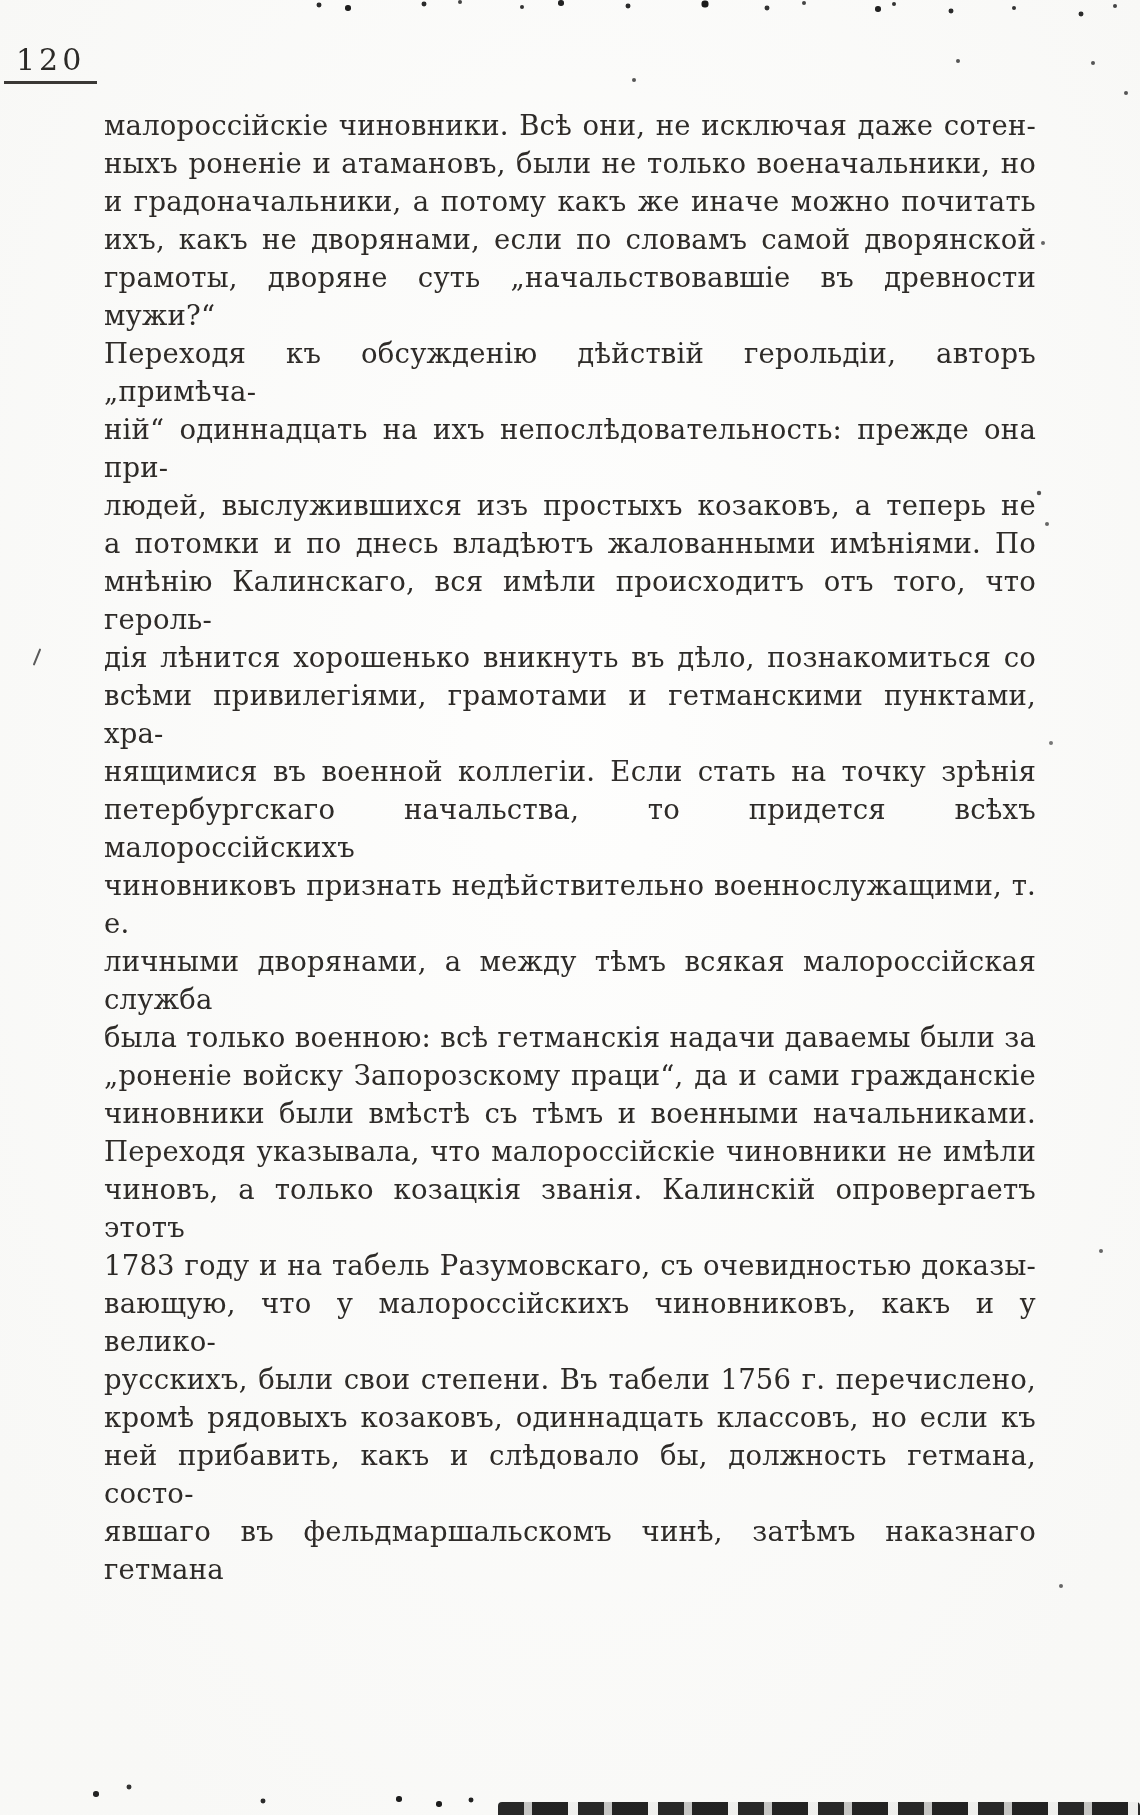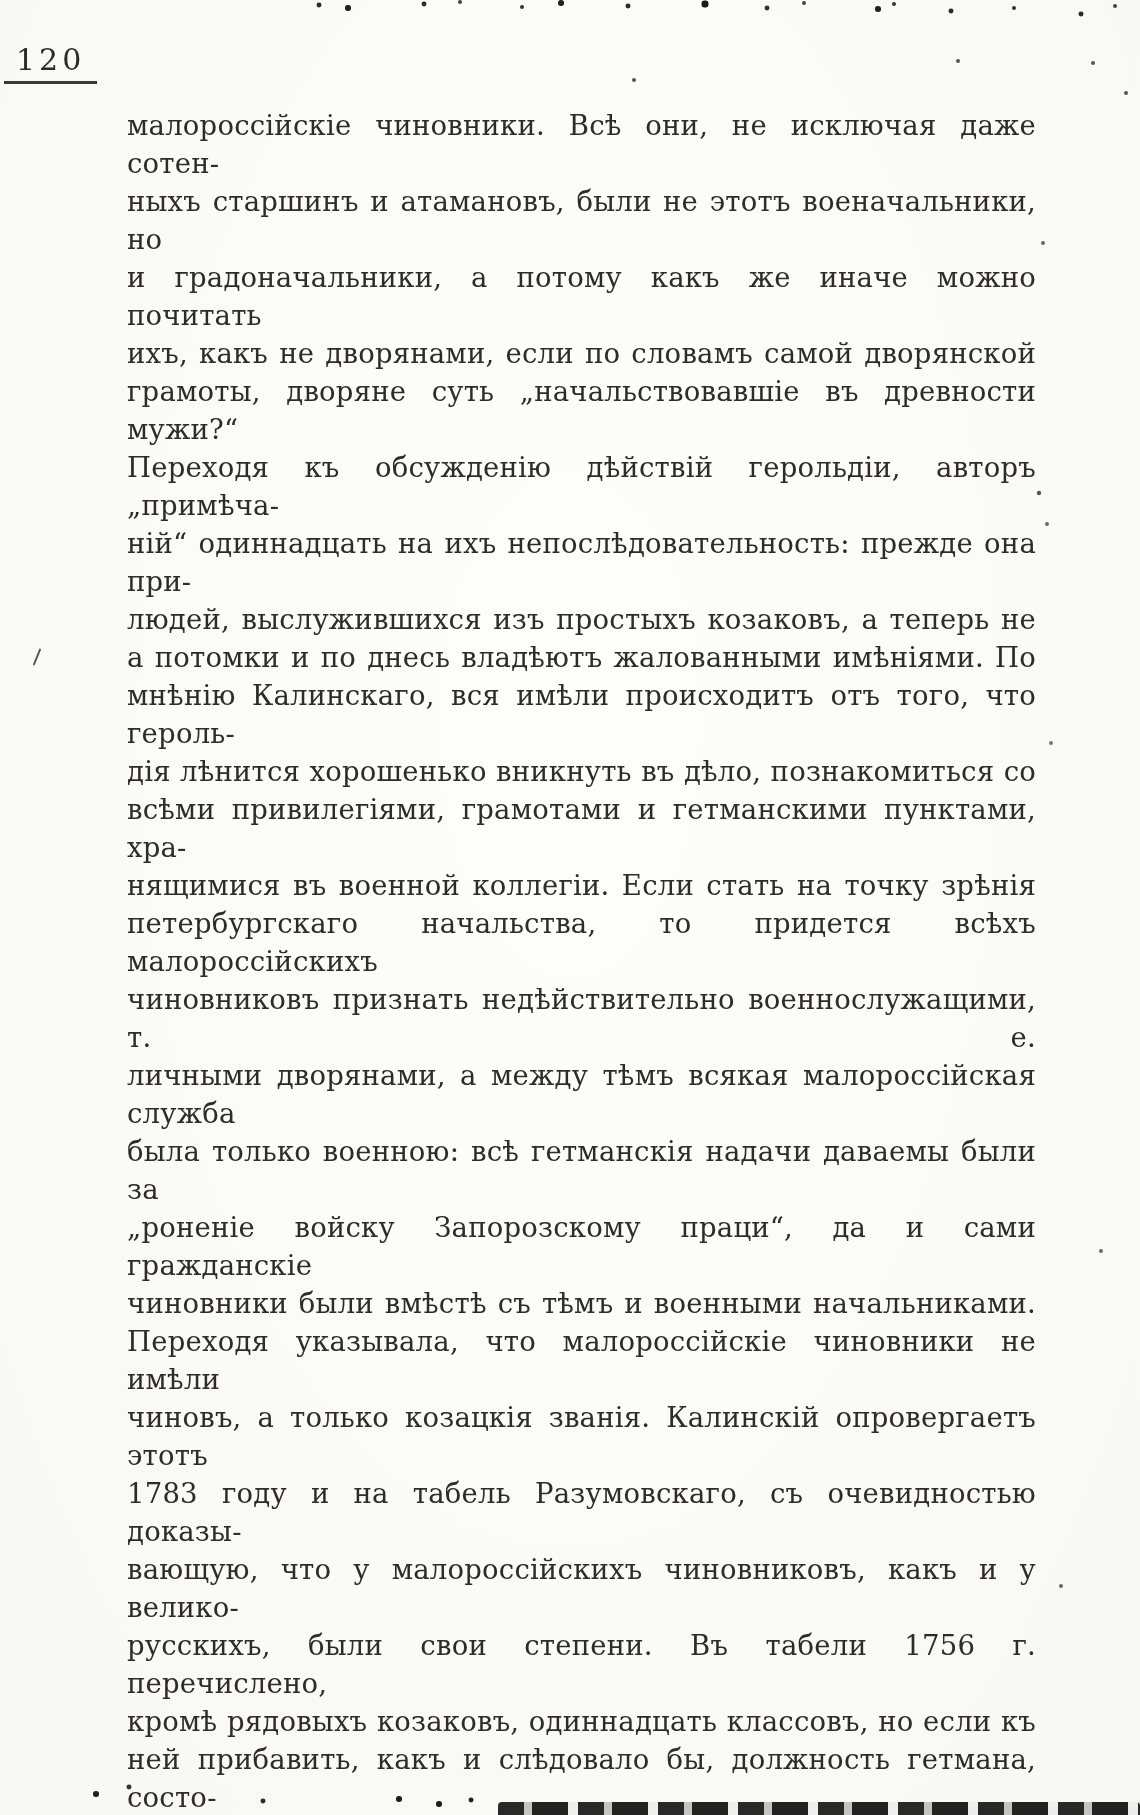--- a/index.html
+++ b/index.html
@@ -41,21 +41,20 @@
     left: 104px;
     width: 932px;
   }
   .line {
     font-size: 27.5px;
     line-height: 38px;
     letter-spacing: 0.2px;
     text-align: justify;
     text-align-last: justify;
     color: #2e2b28;
-    margin-left: 23px;
   }
 
   
   .speck-dot {
     position: absolute;
     top: 0; left: 0;
     width: 2px; height: 2px;
     border-radius: 50%;
     background: transparent;
   }
@@ -127,21 +126,21 @@
 <body>
 
 <div class="page">
 
   <div class="page-number-wrap">
     <span class="page-number">120</span>
   </div>
 
   <div class="text-block" id="text-block">
       <div class="line">малороссійскіе чиновники. Всѣ они, не исключая даже сотен-</div>
-      <div class="line">ныхъ старшинъ и атамановъ, были не этотъ военачальники, но</div>
+      <div class="line">ныхъ роненіе и атамановъ, были не только военачальники, но</div>
       <div class="line">и градоначальники, а потому какъ же иначе можно почитать</div>
       <div class="line">ихъ, какъ не дворянами, если по словамъ самой дворянской</div>
       <div class="line">грамоты, дворяне суть „начальствовавшіе въ древности мужи?“</div>
       <div class="line">Переходя къ обсужденію дѣйствій герольдіи, авторъ „примѣча-</div>
       <div class="line">ній“ одиннадцать на ихъ непослѣдовательность: прежде она при-</div>
       <div class="line">людей, выслужившихся изъ простыхъ козаковъ, а теперь не</div>
       <div class="line">а потомки и по днесь владѣютъ жалованными имѣніями. По</div>
       <div class="line">мнѣнію Калинскаго, вся имѣли происходитъ отъ того, что героль-</div>
       <div class="line">дія лѣнится хорошенько вникнуть въ дѣло, познакомиться со</div>
       <div class="line">всѣми привилегіями, грамотами и гетманскими пунктами, хра-</div>

